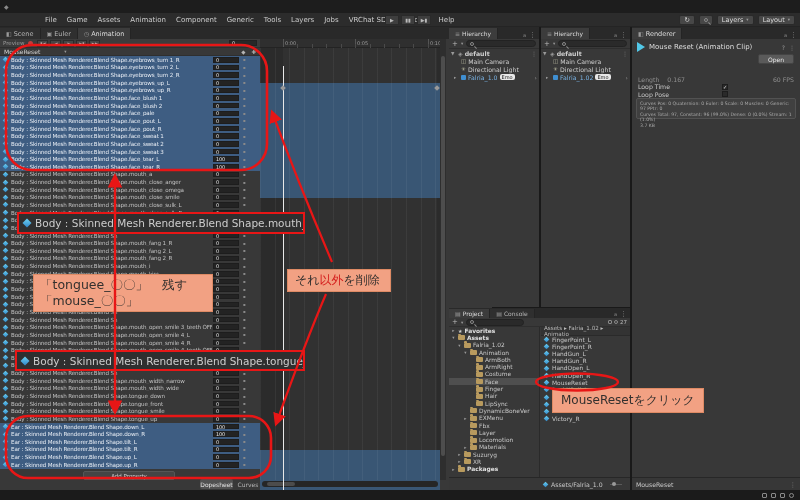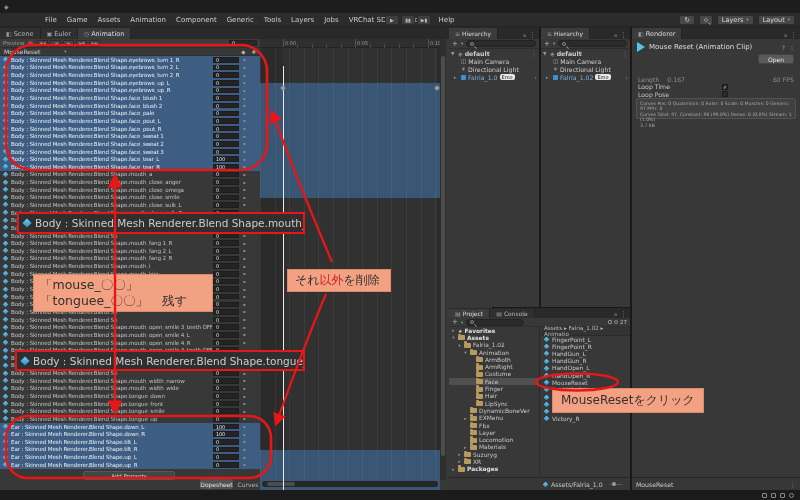--- a/index.html
+++ b/index.html
@@ -873,25 +873,25 @@
 
 <div class="callout" style="left:17px;top:212px;width:288px;height:22px;">
   <span class="clipicon"></span>
   <span>Body : Skinned Mesh Renderer.Blend Shape.mouth_</span>
 </div>
 <div class="callout" style="left:15px;top:350px;width:290px;height:21px;">
   <span class="clipicon"></span>
   <span>Body : Skinned Mesh Renderer.Blend Shape.tongue_</span>
 </div>
 <div class="note" id="note-keep">
-  <div>「mouse_〇〇」</div>
   <div style="display:flex;gap:14px;">
       <span>「tonguee_〇〇」</span>
     <span>残す</span>
     </div>
+  <div>「mouse_〇〇」</div>
 </div>
 <div class="note" id="note-del">
   <span>それ</span>
     <span class="red">以外</span>
     <span>を削除</span>
 </div>
 <div class="note" id="note-click">
   <span>MouseResetをクリック</span>
 </div>
 

